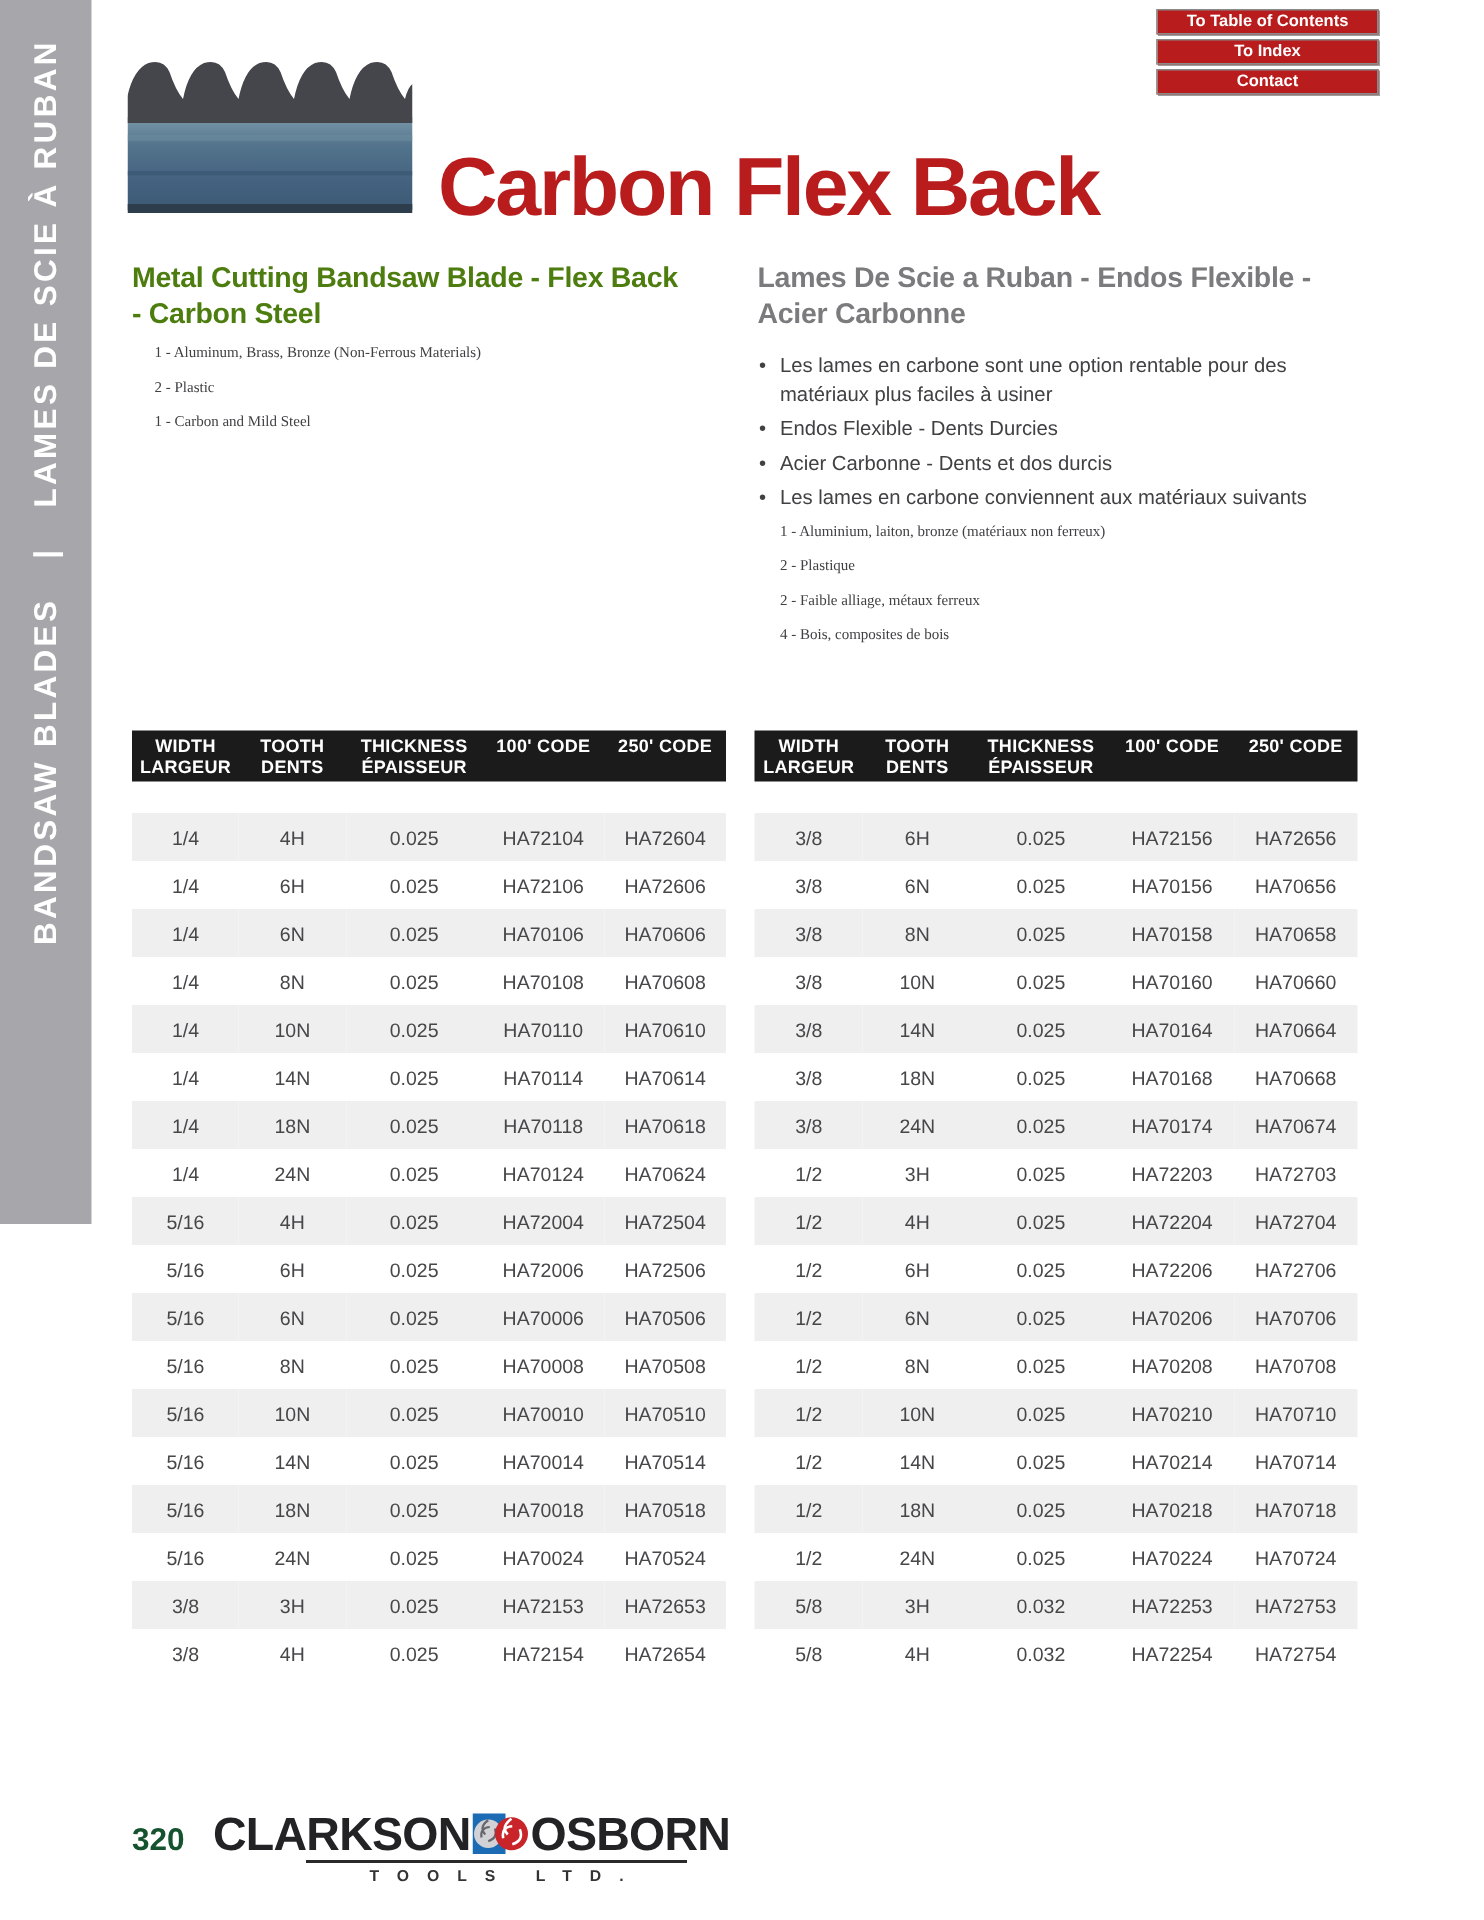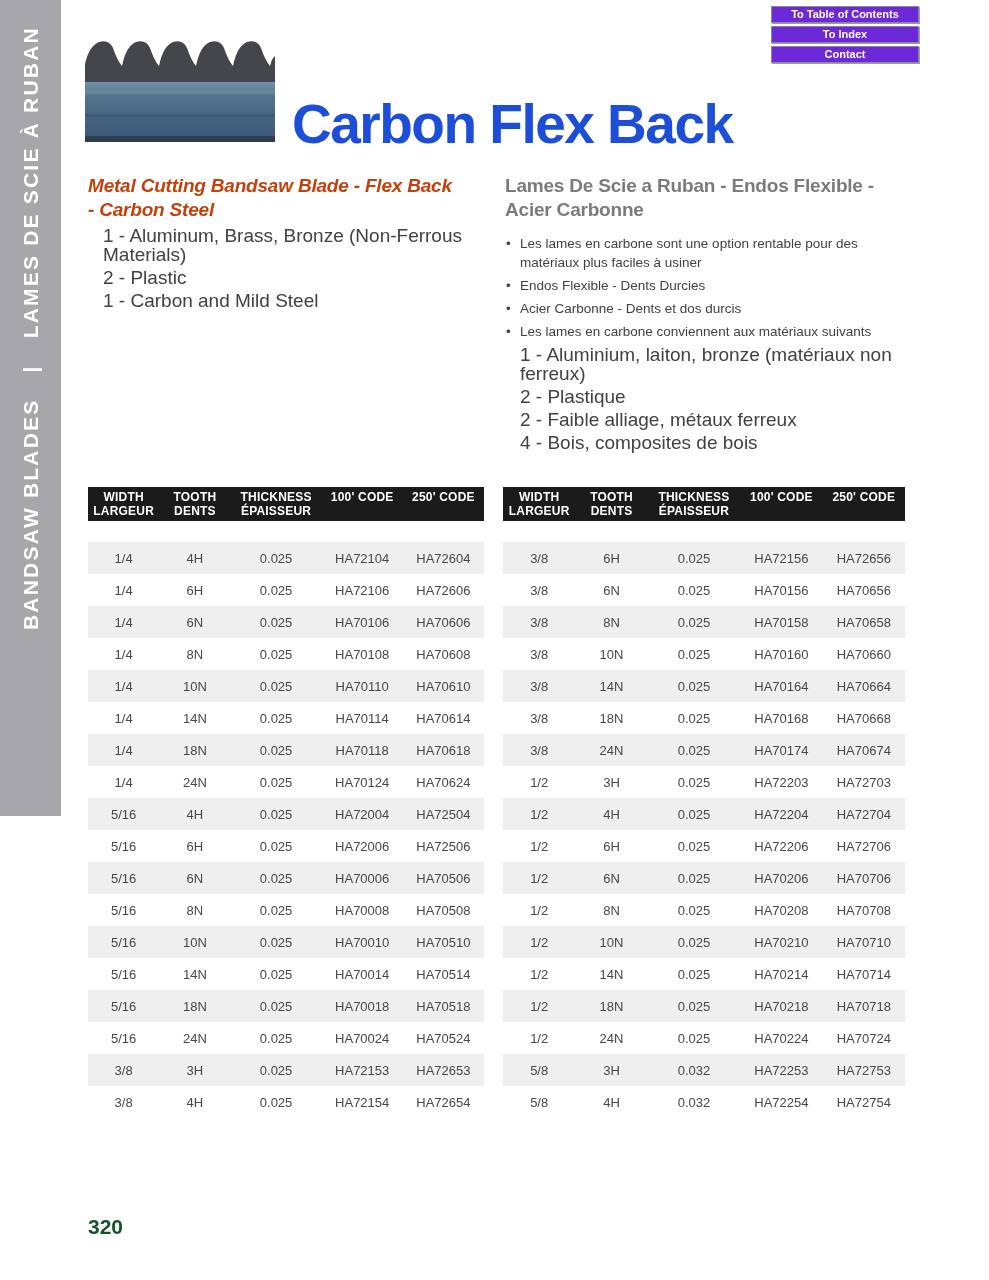--- a/index.html
+++ b/index.html
@@ -12,45 +12,45 @@
   .sidebar-label{
     position:absolute;left:0;top:0;width:816px;height:61px;
     transform:rotate(-90deg) translateX(-816px);transform-origin:0 0;
     line-height:61px;color:#fff;font-weight:bold;font-size:21px;letter-spacing:2.2px;
     padding-left:186px;box-sizing:border-box;white-space:nowrap;
   }
   .sidebar-label .sep{margin:0 18px;}
   
   .nav{position:absolute;top:6px;right:70px;width:148px;}
   .nav-btn{
-    height:15px;background:#6d28d9;color:#fff;font-size:11px;font-weight:bold;
+    height:15px;background:#b91c1c;color:#fff;font-size:11px;font-weight:bold;
     text-align:center;line-height:15px;margin-bottom:3px;border:1px solid #8a8a8a;
     box-shadow:1px 1px 0 #9d9d9d;cursor:pointer;
   }
   
   .blade{position:absolute;left:85px;top:18px;width:190px;height:130px;}
   .page-title{
     position:absolute;left:292px;top:92px;margin:0;
-    font-size:55px;font-weight:bold;color:#1d4ed8;letter-spacing:-1.5px;white-space:nowrap;
+    font-size:55px;font-weight:bold;color:#b91c1c;letter-spacing:-1.5px;white-space:nowrap;
   }
   
   .col{position:absolute;top:174px;}
   .col-en{left:88px;width:400px;}
   .col-fr{left:505px;width:412px;}
   .col h2{margin:0;font-size:19px;line-height:24px;letter-spacing:-0.2px;}
-  .col-en h2{color:#c2410c;font-style:italic;}
+  .col-en h2{color:#4d7c0f;}
   .col-fr h2{color:#7b7b7e;}
   .blist{list-style:none;margin:12px 0 0;padding:0;}
   .col-en .blist{width:352px;}
   .col-fr .blist{width:376px;}
   .blist li{position:relative;padding-left:15px;margin-bottom:4px;
     font-size:13.5px;line-height:19px;color:#414144;}
   .blist li::before{content:"\2022";position:absolute;left:1px;top:0;}
   .mats{list-style:none;margin:4px 0 0;padding:0;}
-  .mats li{padding-left:15px;margin-bottom:4px;font-size:19px;line-height:19px;color:#414144;}
+  .mats li{padding-left:15px;margin-bottom:4px;font-size:10px;line-height:19px;color:#414144;font-family:Liberation Serif, serif;}
   
   .tbl{position:absolute;top:487px;}
   .tbl-left{left:88px;width:396px;}
   .tbl-right{left:503px;width:402px;}
   table{width:100%;border-collapse:collapse;table-layout:fixed;}
   .hdr-table{background:#1b1b1b;height:34px;}
   .hdr-table th{color:#fff;font-size:12px;line-height:13.5px;font-weight:bold;
     text-align:center;vertical-align:top;padding:4px 0 3px;letter-spacing:0.2px;}
   .hdr-table .l1,.hdr-table .l2{display:block;}
   .body-table{margin-top:21px;}
@@ -487,13 +487,25 @@
         <td>0.032</td>
         <td>HA72254</td>
         <td>HA72754</td>
       </tr>
       </tbody>
   </table>
 </div>
 
 <div class="footer">
   <div class="page-num">320</div>
+  <div class="brand">
+    <div class="brand-row">
+      <span>CLARKSON</span><svg class="logo-icon" width="38" height="31" viewBox="0 0 76 62">
+        <rect x="0" y="4" width="44" height="54" fill="#1c6cb5"></rect>
+        <circle cx="21" cy="31" r="19" fill="#d2d2d6"></circle>
+        <path d="M21,13 q-13,9 -4,19 M30,24 q4,13 -9,17 M12,36 q-2,-13 11,-14" stroke="#66666e" stroke-width="3" fill="none"></path>
+        <circle cx="52" cy="31" r="22" fill="#c9242a"></circle>
+        <path d="M52,11 q-15,11 -5,21 M63,25 q6,15 -10,20 M41,37 q-3,-15 12,-16" stroke="#ffffff" stroke-width="3.5" fill="none"></path>
+      </svg><span>OSBORN</span>
+    </div>
+    <div class="brand-sub">TOOLS LTD.</div>
+  </div>
 </div>
 
 </body></html>

